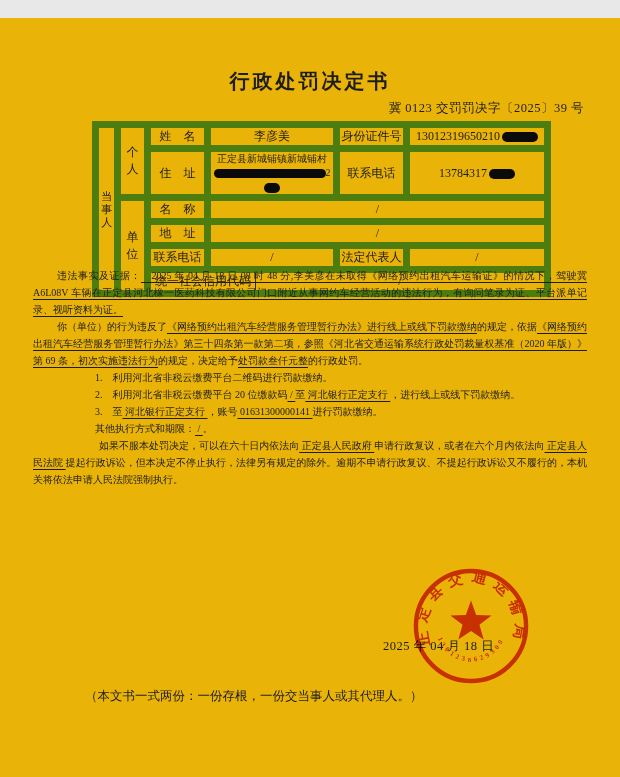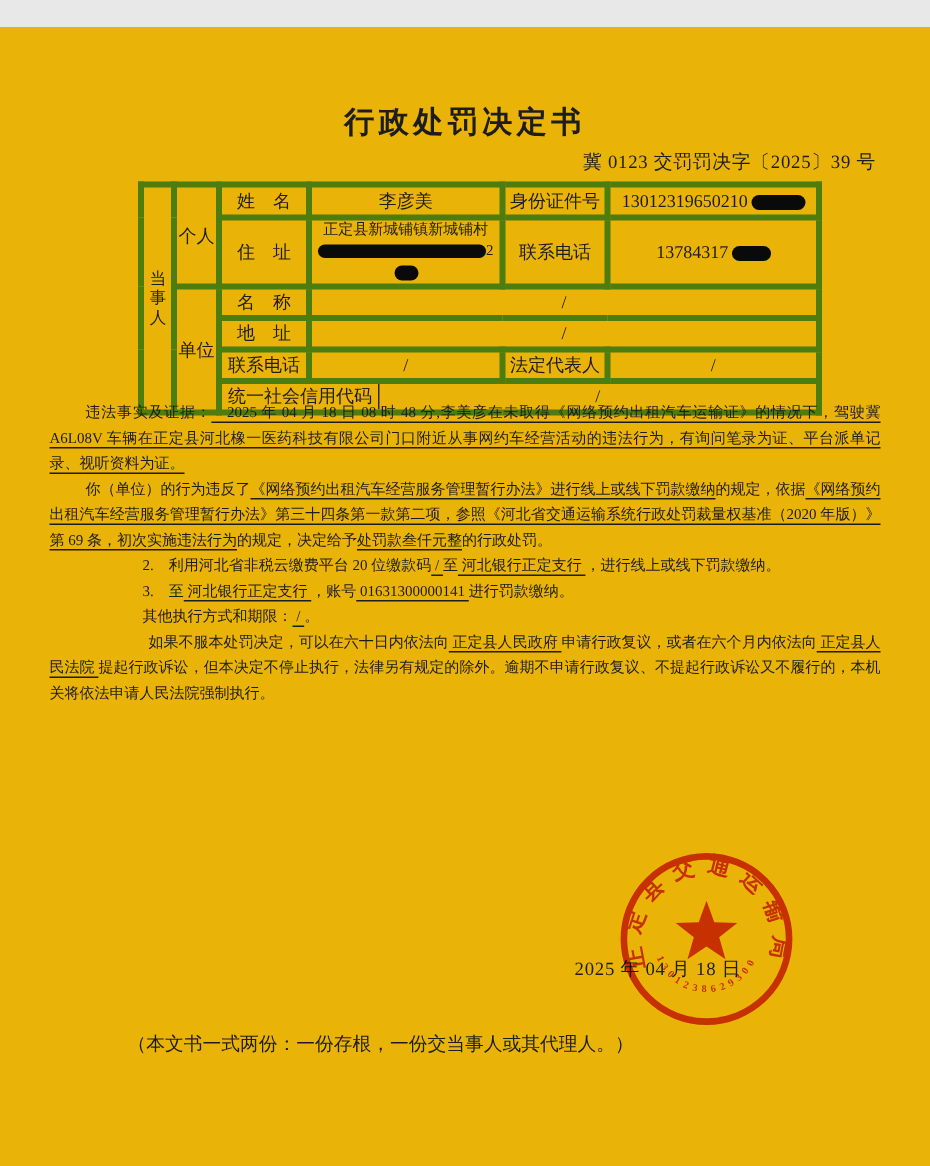--- a/index.html
+++ b/index.html
@@ -15,21 +15,21 @@
   }
   .doc-no{
     position:absolute;top:82px;right:36px;font-size:12.5px;letter-spacing:0.5px;
   }
   table.party{
     position:absolute;top:103px;left:92px;
     border-collapse:collapse;table-layout:fixed;width:452px;
     font-size:12px;
   }
   table.party td{
-    border:4px solid #4d7c0f;text-align:center;vertical-align:middle;
+    border:7px solid #4d7c0f;text-align:center;vertical-align:middle;
     padding:0 1px;overflow:hidden;
   }
   td.vparty{font-size:11px;line-height:13px;word-break:break-all;letter-spacing:-0.5px;padding:0;}
   .addr{line-height:14px;font-size:10px;}
   .bar{display:inline-block;background:#0a0a0a;border-radius:5px;vertical-align:middle;}
   .bar-id{width:36px;height:10px;margin-left:2px;}
   .bar-phone{width:26px;height:10px;margin-left:2px;}
   .bar-addr{width:112px;height:9px;}
   .bar-dot{width:16px;height:10px;border-radius:6px;}
   .r6wrap{display:flex;align-items:stretch;width:100%;height:100%;}
@@ -114,20 +114,21 @@
           <div class="r6v">/</div>
         </div>
       </td>
     </tr>
   </tbody>
     </table>
 
   <div class="body">
     <p class="ind2"><span>违法事实及证据：</span><span class="u">　2025 年 04 月 18 日 08 时 48 分,李美彦在未取得《网络预约出租汽车运输证》的情况下，驾驶冀 A6L08V 车辆在正定县河北橡一医药科技有限公司门口附近从事网约车经营活动的违法行为，有询问笔录为证、平台派单记录、视听资料为证。</span></p>
     <p class="ind2"><span>你（单位）的行为违反了</span><span class="u">《网络预约出租汽车经营服务管理暂行办法》进行线上或线下罚款缴纳</span><span>的规定，依据</span><span class="u">《网络预约出租汽车经营服务管理暂行办法》第三十四条第一款第二项，参照《河北省交通运输系统行政处罚裁量权基准（2020 年版）》第 69 条，初次实施违法行为</span><span>的规定，决定给予</span><span class="u">处罚款叁仟元整</span><span>的行政处罚。</span></p>
+    <p class="ind5"><span class="num">1.</span><span>利用河北省非税云缴费平台二维码进行罚款缴纳。</span></p>
     <p class="ind5"><span class="num">2.</span><span>利用河北省非税云缴费平台 20 位缴款码</span><span class="u"> / </span><span>至</span><span class="u"> 河北银行正定支行 </span><span>，进行线上或线下罚款缴纳。</span></p>
     <p class="ind5"><span class="num">3.</span><span>至</span><span class="u"> 河北银行正定支行 </span><span>，账号</span><span class="u"> 01631300000141 </span><span>进行罚款缴纳。</span></p>
     <p class="ind5"><span>其他执行方式和期限：</span><span class="u"> / </span><span>。</span></p>
     <p class="ind55"><span>如果不服本处罚决定，可以在六十日内依法向</span><span class="u"> 正定县人民政府 </span><span>申请行政复议，或者在六个月内依法向</span><span class="u"> 正定县人民法院 </span><span>提起行政诉讼，但本决定不停止执行，法律另有规定的除外。逾期不申请行政复议、不提起行政诉讼又不履行的，本机关将依法申请人民法院强制执行。</span></p>
   </div>
 
   <div class="date">2025 年 04 月 18 日</div>
   <div class="footer-note">（本文书一式两份：一份存根，一份交当事人或其代理人。）</div>
 
   <svg class="seal" viewBox="0 0 120 120">

